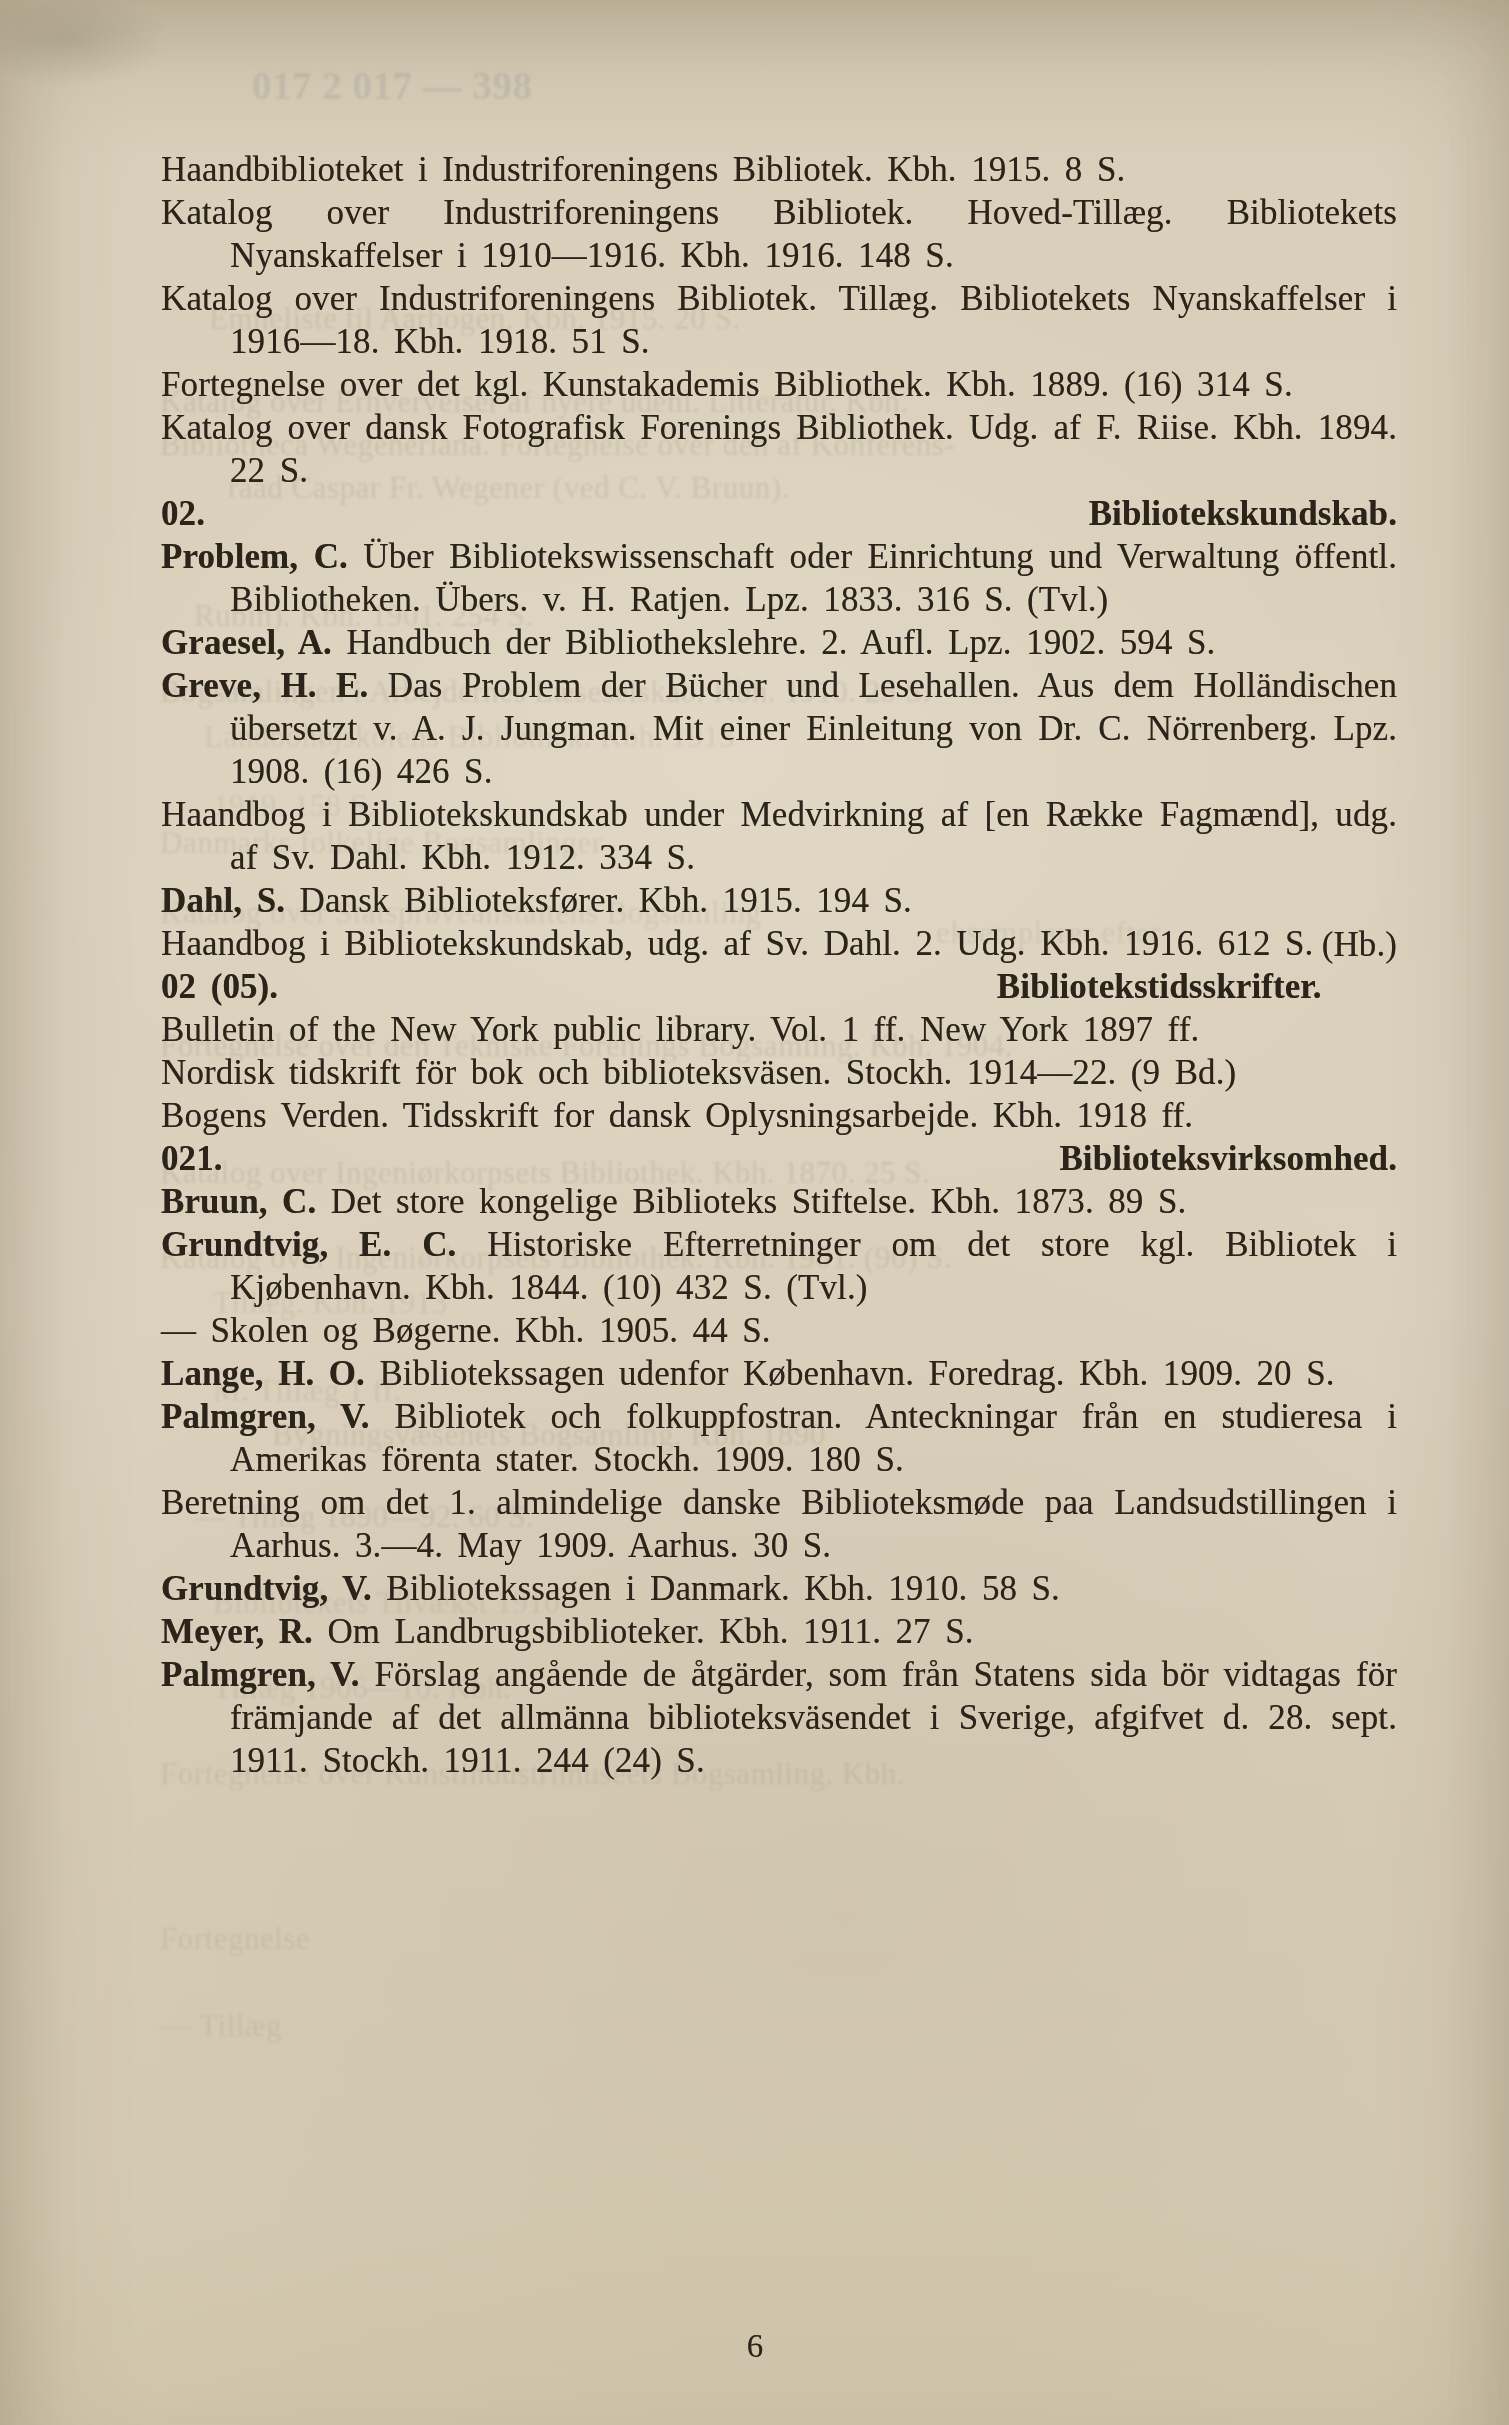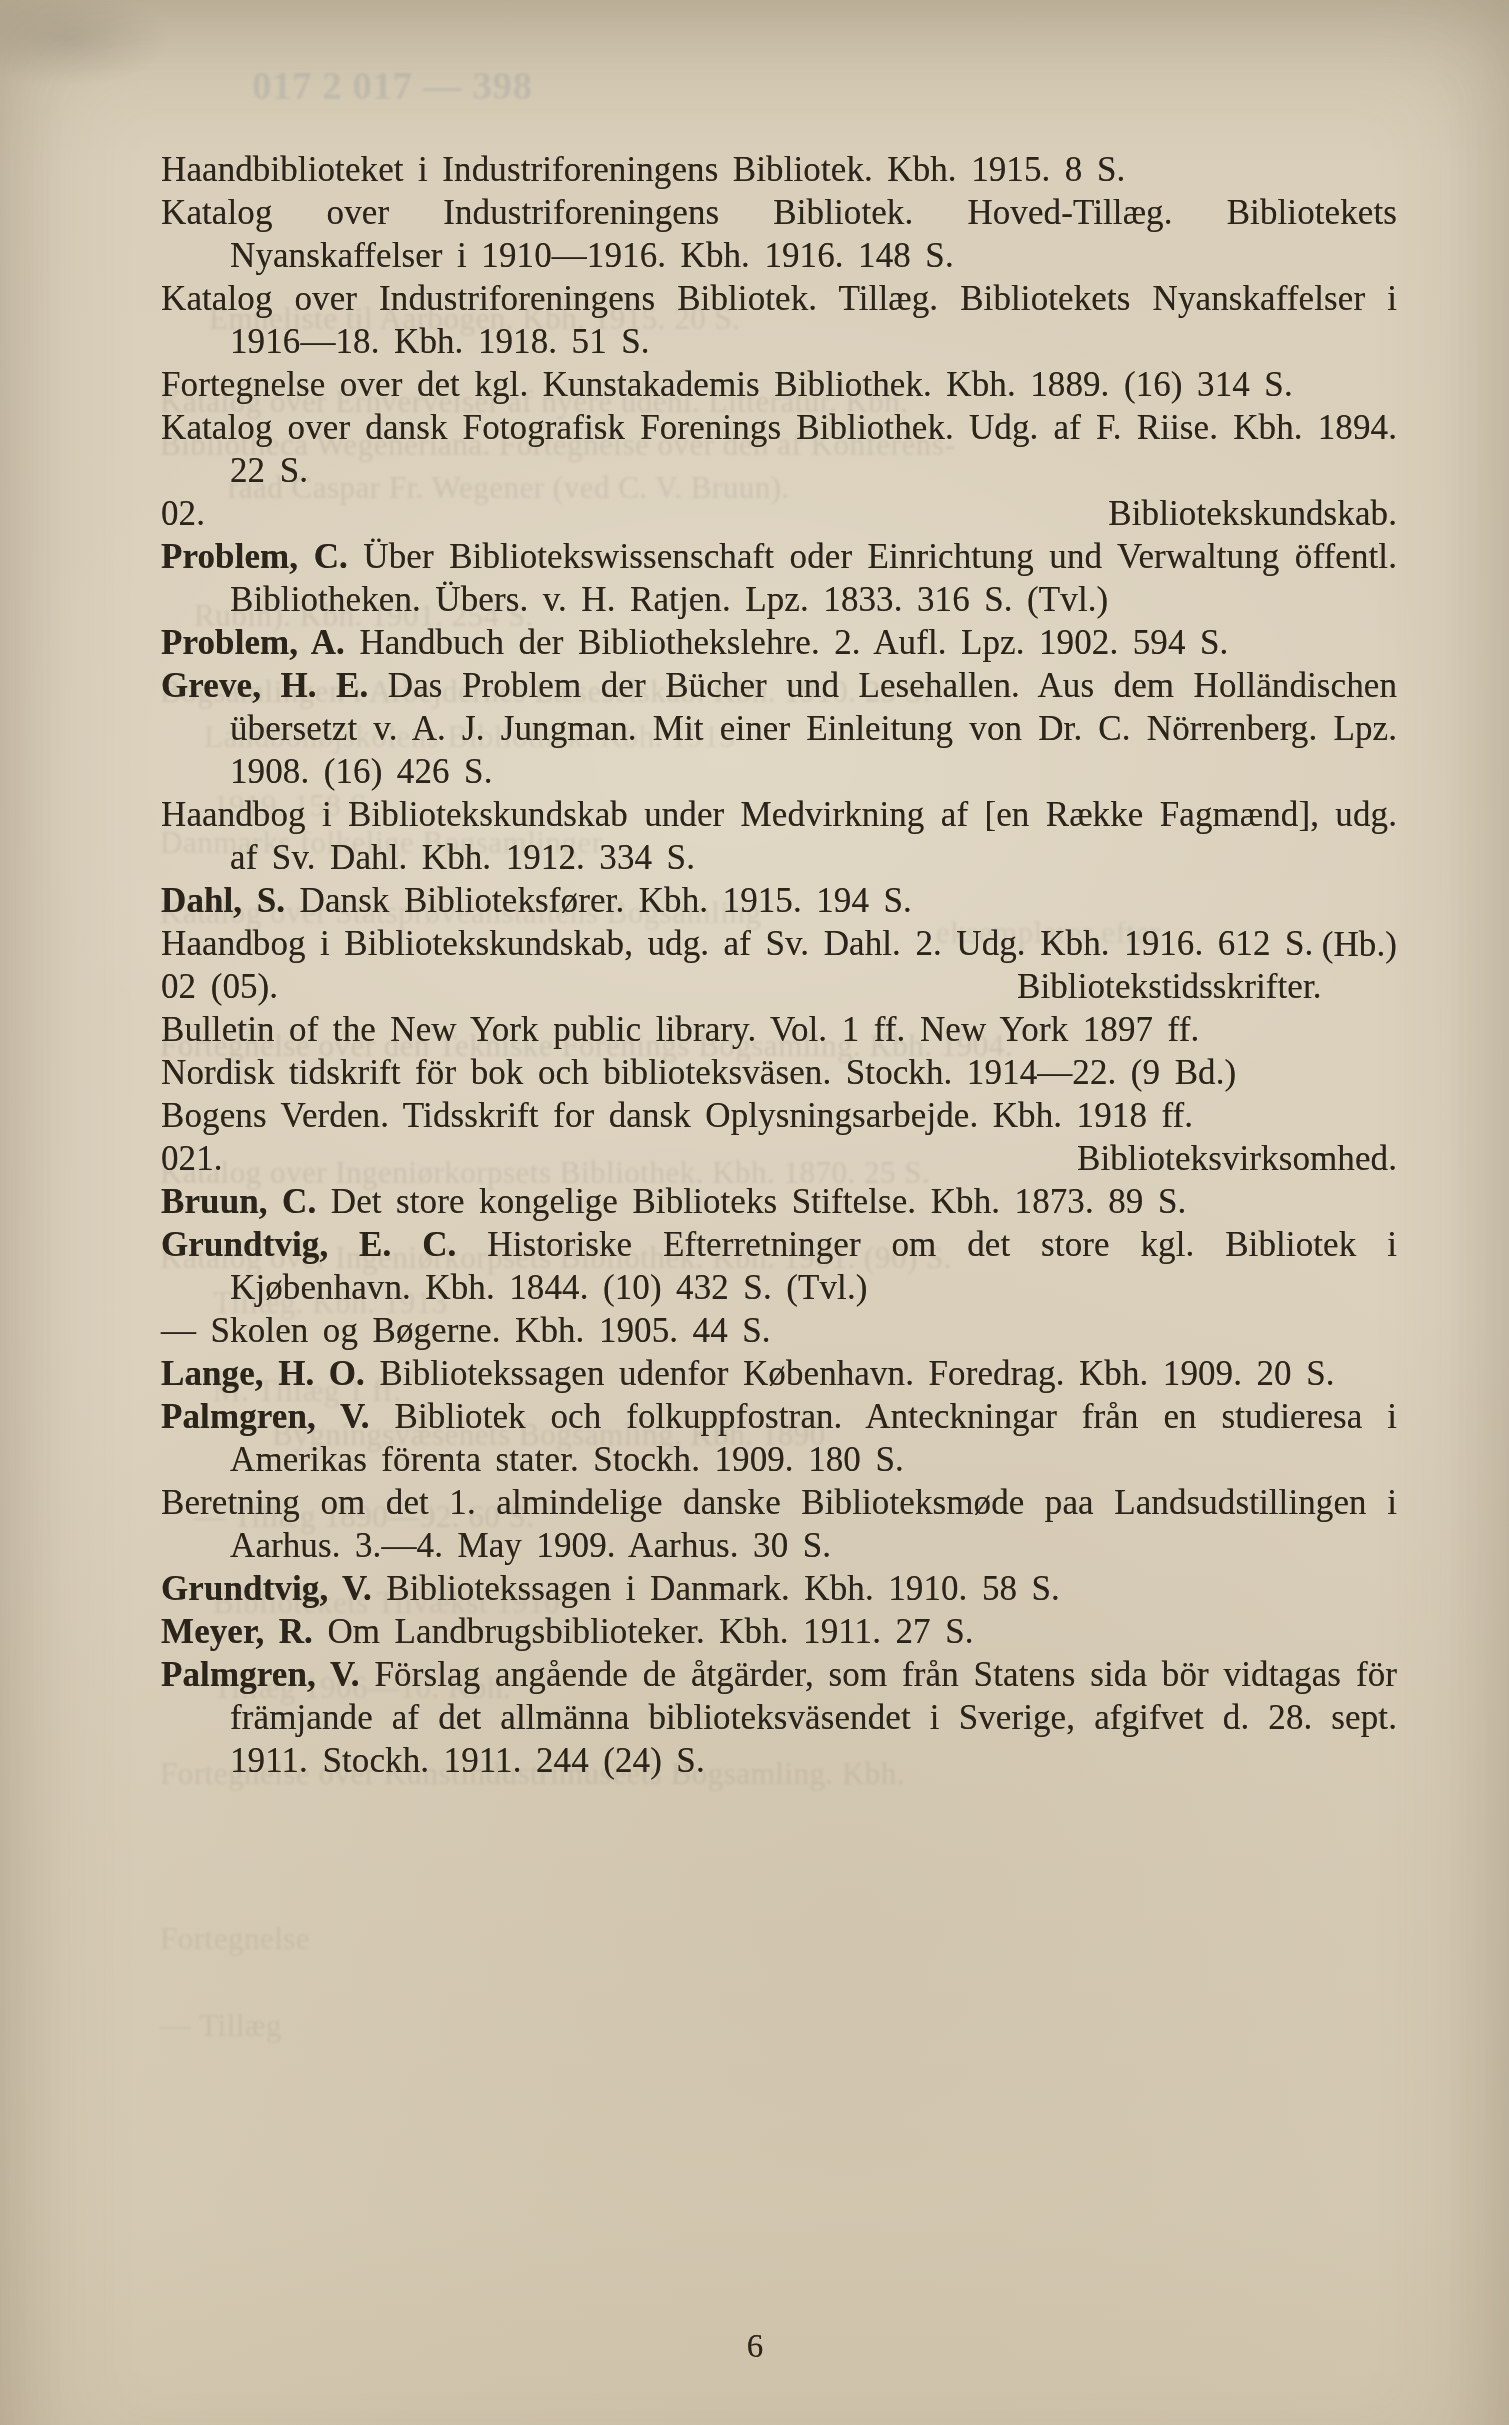--- a/index.html
+++ b/index.html
@@ -44,21 +44,21 @@
     margin: 0;
     padding-left: 69px;
     text-indent: -69px;
     text-shadow: 0 0 0.5px rgba(43,36,26,0.55);
   }
   .entry .lead { font-weight: bold; }
   .entry .tail { float: right; text-indent: 0; margin-top: 44px; }
   .heading {
     display: flex;
     justify-content: space-between;
-    font-weight: normal;
+    font-weight: bold;
     text-shadow: 0 0 0.5px rgba(43,36,26,0.55);
   }
   .page-number {
     position: absolute;
     top: 2328px; left: 0;
     width: 100%;
     text-align: center;
     font-size: 33px;
     color: #2b241a;
     text-shadow: 0 0 0.5px rgba(43,36,26,0.5);
@@ -98,21 +98,21 @@
       <p class="entry">Haandbiblioteket i Industriforeningens Bibliotek. Kbh. 1915. 8 S.</p>
       <p class="entry">Katalog over Industriforeningens Bibliotek. Hoved-Tillæg. Bibliotekets Nyanskaffelser i 1910—1916. Kbh. 1916. 148 S.</p>
       <p class="entry">Katalog over Industriforeningens Bibliotek. Tillæg. Bibliotekets Nyanskaffelser i 1916—18. Kbh. 1918. 51 S.</p>
       <p class="entry">Fortegnelse over det kgl. Kunstakademis Bibliothek. Kbh. 1889. (16) 314 S.</p>
       <p class="entry">Katalog over dansk Fotografisk Forenings Bibliothek. Udg. af F. Riise. Kbh. 1894. 22 S.</p>
       <div class="heading">
         <span>02.</span>
         <span>Bibliotekskundskab.</span>
       </div>
       <p class="entry"><span class="lead">Problem, C. </span>Über Bibliotekswissenschaft oder Einrichtung und Verwaltung öffentl. Bibliotheken. Übers. v. H. Ratjen. Lpz. 1833. 316 S. (Tvl.)</p>
-      <p class="entry"><span class="lead">Problem, A. </span>Handbuch der Bibliothekslehre. 2. Aufl. Lpz. 1902. 594 S.</p>
+      <p class="entry"><span class="lead">Graesel, A. </span>Handbuch der Bibliothekslehre. 2. Aufl. Lpz. 1902. 594 S.</p>
       <p class="entry"><span class="lead">Greve, H. E. </span>Das Problem der Bücher und Lesehallen. Aus dem Holländischen übersetzt v. A. J. Jungman. Mit einer Einleitung von Dr. C. Nörrenberg. Lpz. 1908. (16) 426 S.</p>
       <p class="entry">Haandbog i Bibliotekskundskab under Medvirkning af [en Række Fagmænd], udg. af Sv. Dahl. Kbh. 1912. 334 S.</p>
       <p class="entry"><span class="tail">(Hb.)</span><span class="lead">Dahl, S. </span>Dansk Biblioteksfører. Kbh. 1915. 194 S.</p>
       <p class="entry">Haandbog i Bibliotekskundskab, udg. af Sv. Dahl. 2. Udg. Kbh. 1916. 612 S.</p>
       <div class="heading">
         <span>02 (05).</span>
         <span>Bibliotekstidsskrifter.</span>
       </div>
       <p class="entry">Bulletin of the New York public library. Vol. 1 ff. New York 1897 ff.</p>
       <p class="entry">Nordisk tidskrift för bok och biblioteksväsen. Stockh. 1914—22. (9 Bd.)</p>

